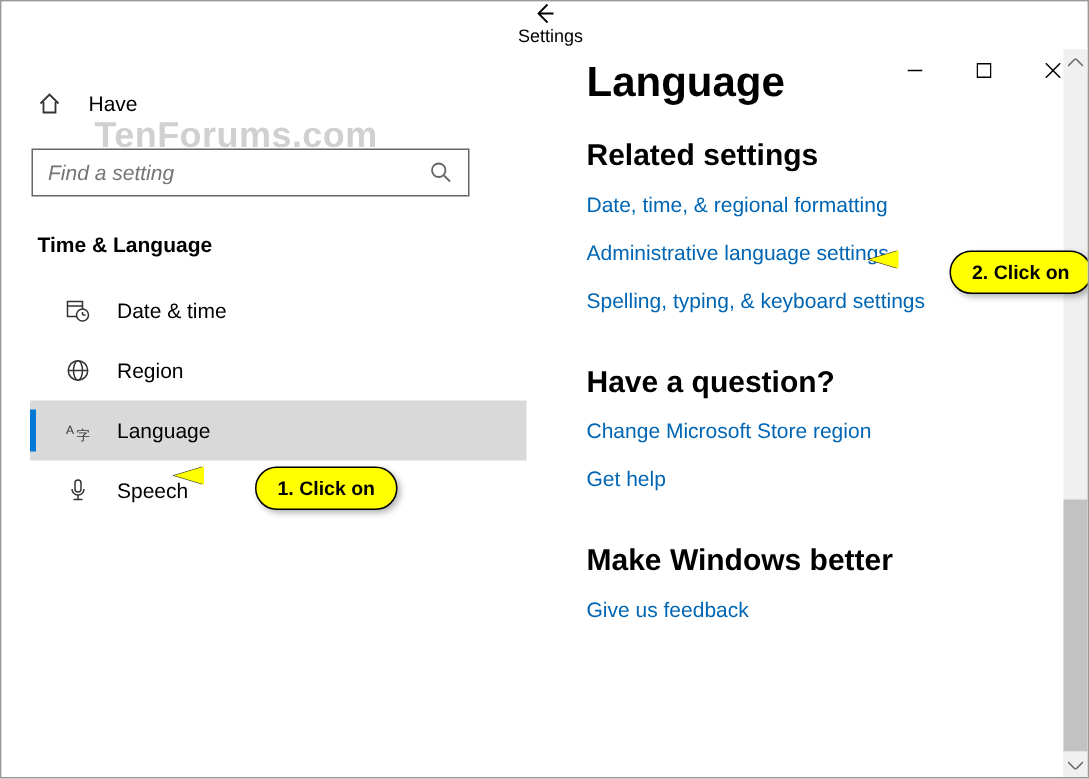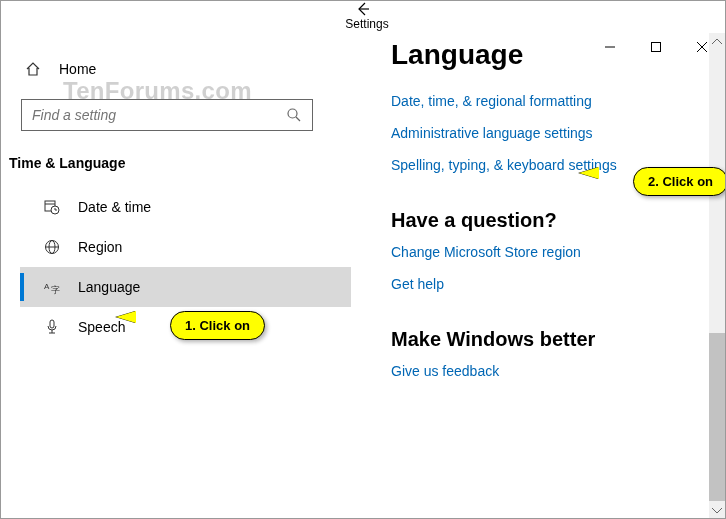--- a/index.html
+++ b/index.html
@@ -86,21 +86,21 @@
       border: none;
       outline: none;
       font-size: 14px;
       color: #666;
       font-style: italic;
     }
     .search-box svg {
       flex-shrink: 0;
     }
     .category-header {
-      padding: 4px 24px 16px 8px;
+      padding: 4px 24px 16px 24px;
       font-size: 14px;
       font-weight: 600;
       color: #000;
     }
     .nav-item {
       display: flex;
       align-items: flex-end;
       padding: 12px 24px;
       cursor: pointer;
       position: relative;
@@ -244,21 +244,21 @@
     </div>
   </div>
 </div>
 
 <div class="content-area">
   <div class="sidebar">
     <div class="home-row">
       <svg width="16" height="16" viewBox="0 0 16 16">
           <path d="M2 8 L8 2 L14 8 M4 7 V14 H12 V7" stroke="#333" stroke-width="1.2" fill="none"></path>
         </svg>
-      <span>Home</span>
+      <span>Have</span>
     </div>
     <div class="search-box">
       <input type="text" placeholder="Find a setting" style="">
       <svg width="16" height="16" viewBox="0 0 16 16">
           <circle cx="6.5" cy="6.5" r="4.5" stroke="#666" stroke-width="1.2" fill="none"></circle>
           <line x1="10" y1="10" x2="14" y2="14" stroke="#666" stroke-width="1.2"></line>
         </svg>
     </div>
     <div class="category-header">Time &amp; Language</div>
 
@@ -293,20 +293,21 @@
           <path d="M4 7 A4 4 0 0 0 12 7" stroke="#333" stroke-width="1" fill="none"></path>
           <line x1="8" y1="11" x2="8" y2="14" stroke="#333" stroke-width="1"></line>
           <line x1="5" y1="14" x2="11" y2="14" stroke="#333" stroke-width="1"></line>
         </svg>
       <span>Speech</span>
     </div>
   </div>
 
   <div class="main-panel">
     <h1 class="page-title">Language</h1>
+    <h2 class="section-header">Related settings</h2>
     <a class="link">Date, time, &amp; regional formatting</a>
     <a class="link">Administrative language settings</a>
     <a class="link">Spelling, typing, &amp; keyboard settings</a>
 
     <h2 class="section-header q">Have a question?</h2>
     <a class="link">Change Microsoft Store region</a>
     <a class="link">Get help</a>
 
     <h2 class="section-header q">Make Windows better</h2>
     <a class="link">Give us feedback</a>

